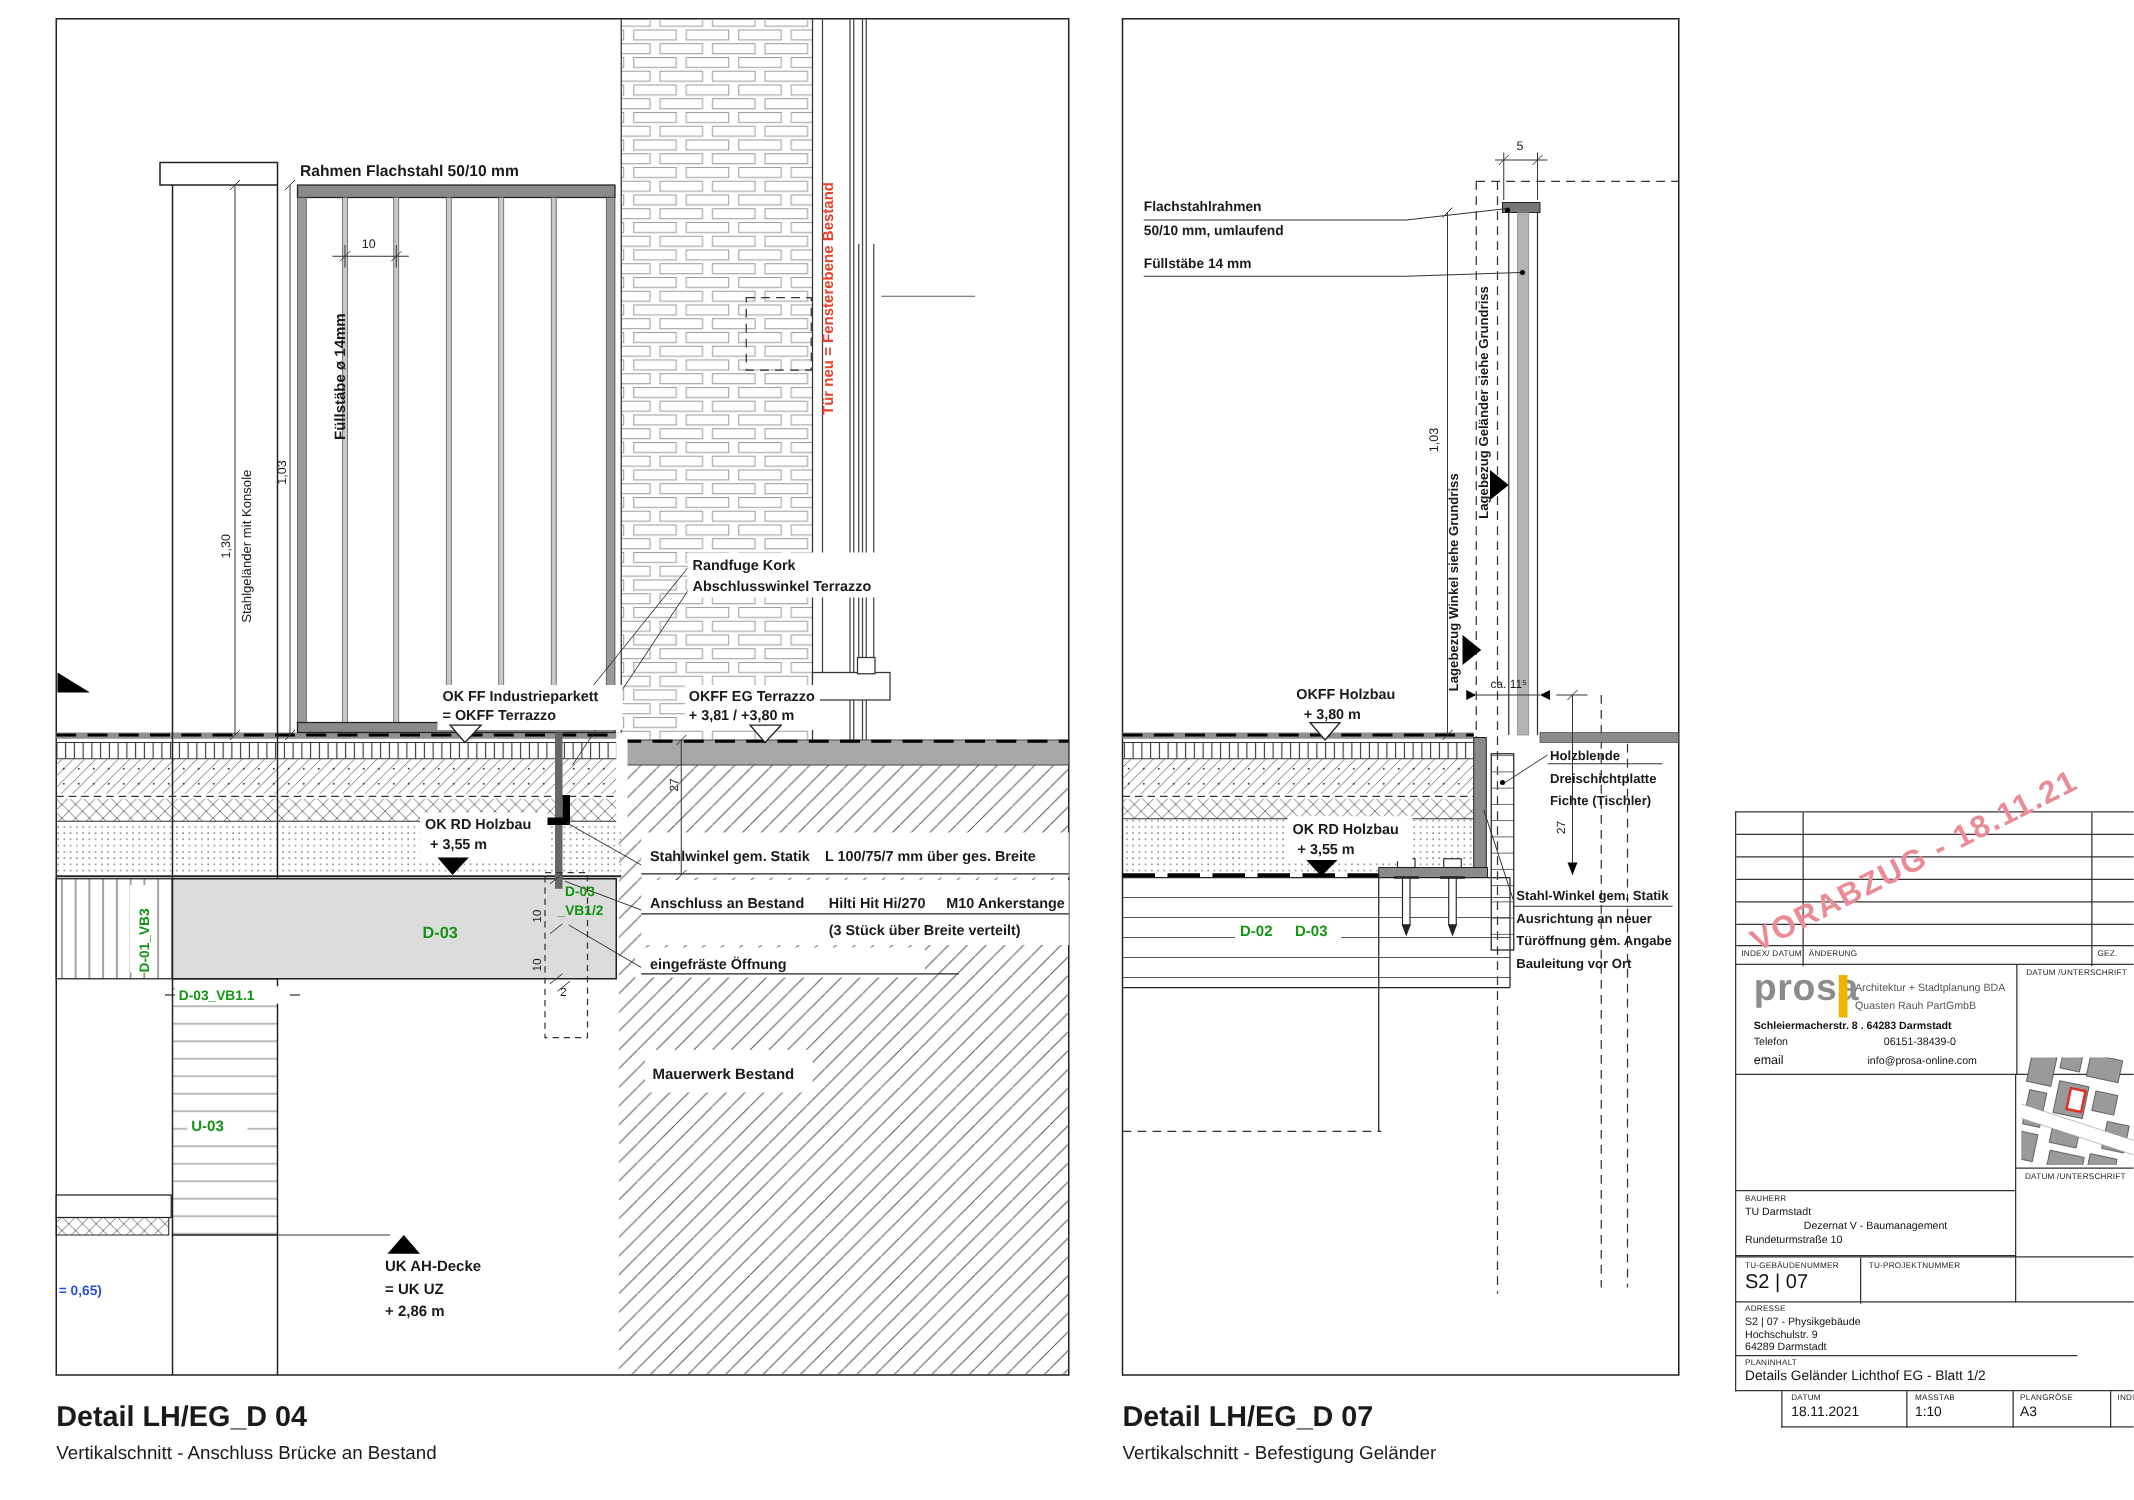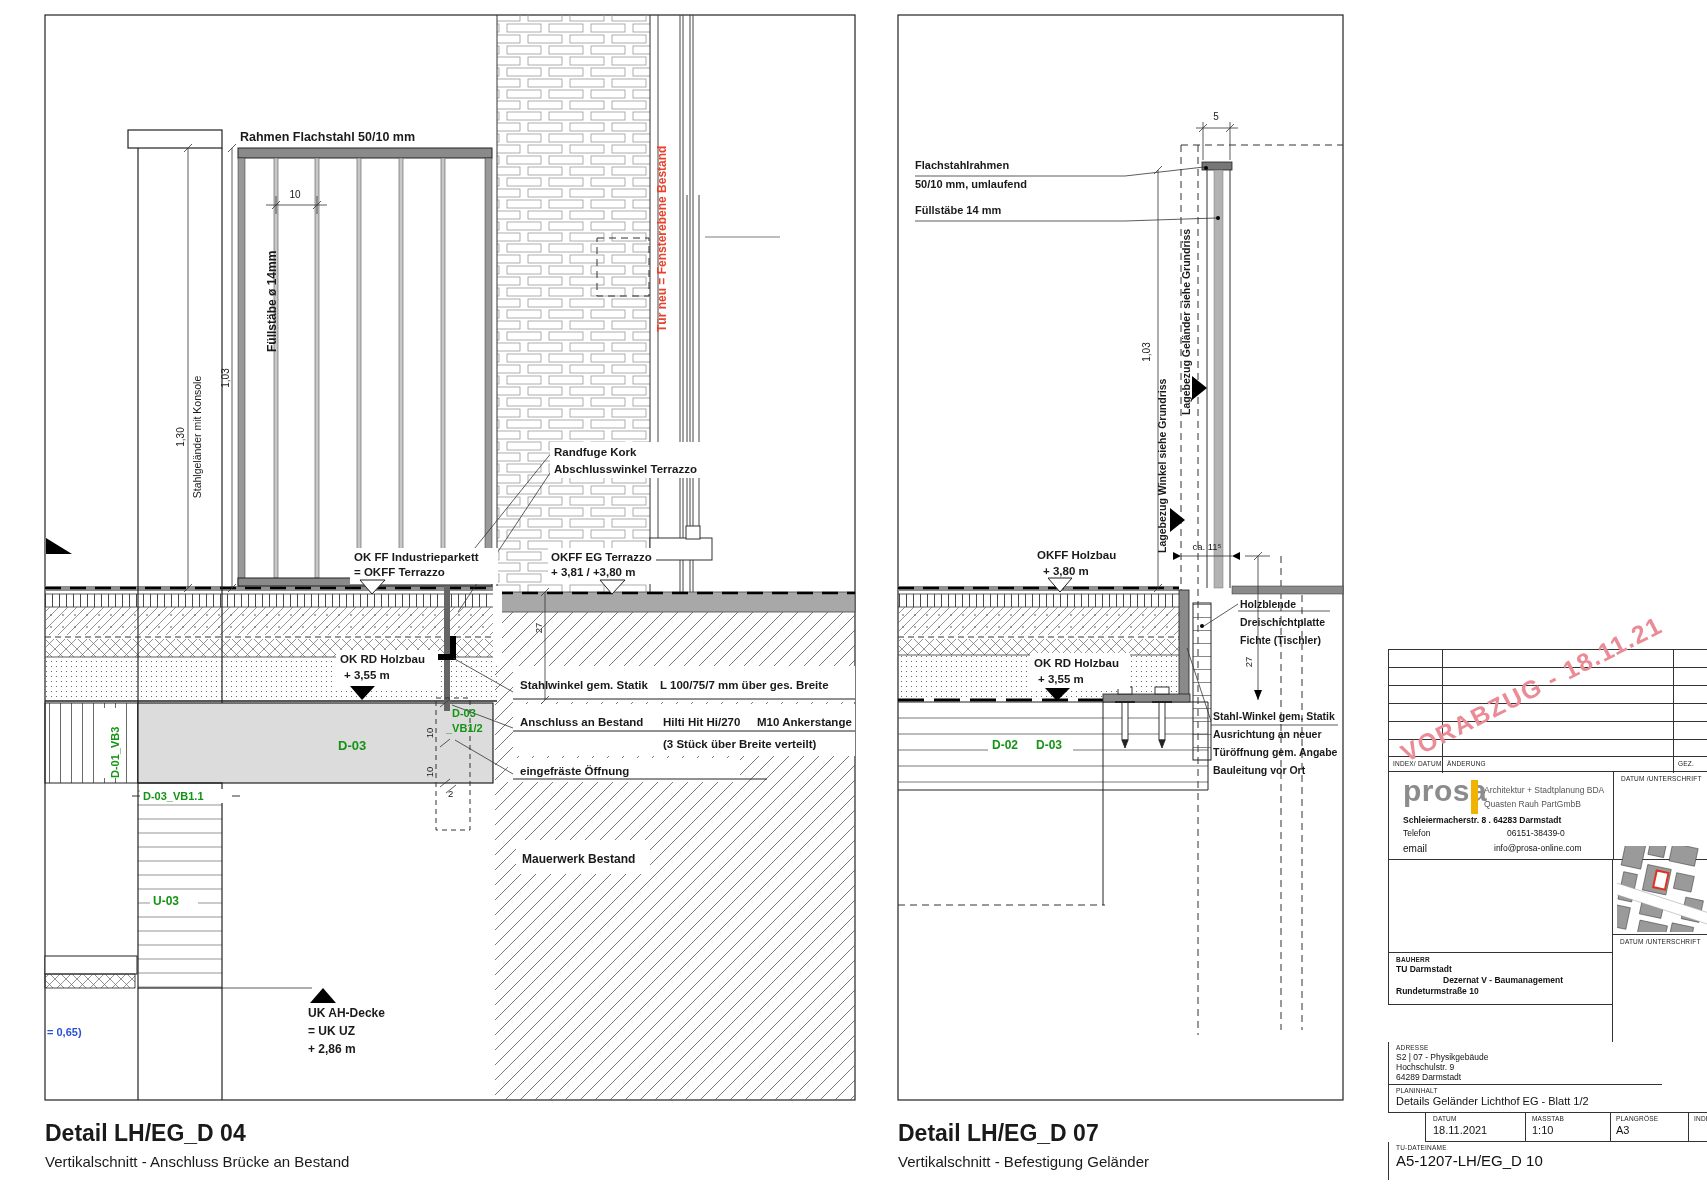--- a/index.html
+++ b/index.html
@@ -425,21 +425,21 @@
   <span class="val" style="left:14px;top:56px;font-size:8.5px;">Telefon</span>
   <span class="val" style="left:118px;top:56px;font-size:8.5px;">06151-38439-0</span>
   <span class="val" style="left:14px;top:71px;font-size:10px;">email</span>
   <span class="val" style="left:105px;top:71px;font-size:8.5px;">info@prosa-online.com</span>
   <div class="vline" style="left:224px;top:0;height:88px;"></div>
   <span class="lbl6" style="left:232px;top:3px;">DATUM /UNTERSCHRIFT</span>
 </div>
 
 <div class="tb" style="left:1388px;top:860px;width:224px;height:93px;border-bottom:1px solid #333;background:transparent;"></div>
 
-<div class="tb" style="left:1388px;top:953px;width:224px;height:52px;border-bottom:1px solid #333;background:transparent;font-weight:bold;">
+<div class="tb" style="left:1388px;top:953px;width:224px;height:52px;border-bottom:1px solid #333;background:transparent;">
   <span class="lbl6" style="left:7px;top:3px;">BAUHERR</span>
   <span class="val" style="left:7px;top:11px;font-size:8.5px;">TU Darmstadt</span>
   <span class="val" style="left:7px;top:22px;font-size:8.5px;margin-left:47px;">Dezernat V - Baumanagement</span>
   <span class="val" style="left:7px;top:33px;font-size:8.5px;">Rundeturmstraße 10</span>
 </div>
 
 <div class="vline" style="left:1612px;top:860px;height:182px;"></div>
 <div class="hline" style="left:1612px;top:934px;width:95px;"></div>
 <span class="lbl6" style="left:1620px;top:938px;">DATUM /UNTERSCHRIFT</span>
 
@@ -454,20 +454,26 @@
     <rect x="70" y="46" width="18" height="22"></rect>
     <rect x="28" y="56" width="22" height="16"></rect>
     <rect x="-2" y="68" width="20" height="22"></rect>
     <rect x="30" y="78" width="28" height="14"></rect>
     <rect x="62" y="74" width="22" height="18"></rect>
   </g>
   <rect x="-8" y="52" width="120" height="11" fill="#fff" stroke="#888" stroke-width="0.4" transform="rotate(18 45 57)"></rect>
   <rect x="36" y="26" width="12" height="17" fill="#fff" stroke="#e03020" stroke-width="2" transform="rotate(12 45 43)"></rect>
 </svg>
 
+<div class="tb" style="left:1388px;top:1005px;width:319px;height:37px;border-top:1px solid #333;border-bottom:1px solid #333;background:transparent;">
+  <div class="vline" style="left:99px;top:0;height:37px;"></div>
+  <span class="lbl6" style="left:7px;top:3px;">TU-GEBÄUDENUMMER</span>
+  <span class="val" style="left:7px;top:11px;font-size:16px;">S2 | 07</span>
+  <span class="lbl6" style="left:106px;top:3px;">TU-PROJEKTNUMMER</span>
+</div>
 
 <div class="tb" style="left:1388px;top:1042px;width:274px;height:43px;border-bottom:1px solid #333;background:transparent;">
   <span class="lbl6" style="left:7px;top:2px;">ADRESSE</span>
   <span class="val" style="left:7px;top:10px;font-size:8.5px;">S2 | 07 - Physikgebäude</span>
   <span class="val" style="left:7px;top:20px;font-size:8.5px;">Hochschulstr. 9</span>
   <span class="val" style="left:7px;top:30px;font-size:8.5px;">64289 Darmstadt</span>
 </div>
 
 <div class="tb" style="left:1388px;top:1085px;width:319px;height:28px;border-bottom:1px solid #333;background:transparent;">
   <span class="lbl6" style="left:7px;top:2px;">PLANINHALT</span>
@@ -480,18 +486,14 @@
   <div class="vline" style="left:262px;top:0;height:29px;"></div>
   <span class="lbl6" style="left:7px;top:2px;">DATUM</span>
   <span class="val" style="left:7px;top:11px;font-size:11px;">18.11.2021</span>
   <span class="lbl6" style="left:106px;top:2px;">MASSTAB</span>
   <span class="val" style="left:106px;top:11px;font-size:11px;">1:10</span>
   <span class="lbl6" style="left:190px;top:2px;">PLANGRÖSE</span>
   <span class="val" style="left:190px;top:11px;font-size:11px;">A3</span>
   <span class="lbl6" style="left:268px;top:2px;">INDEX</span>
 </div>
 
-<div class="tb" style="left:1388px;top:1142px;width:319px;height:38px;background:transparent;">
-  <span class="lbl6" style="left:7px;top:2px;">TU-DATEINAME</span>
-  <span class="val" style="left:7px;top:10px;font-size:15px;">A5-1207-LH/EG_D 10</span>
-</div>
 
 </div>
 
 </body></html>

